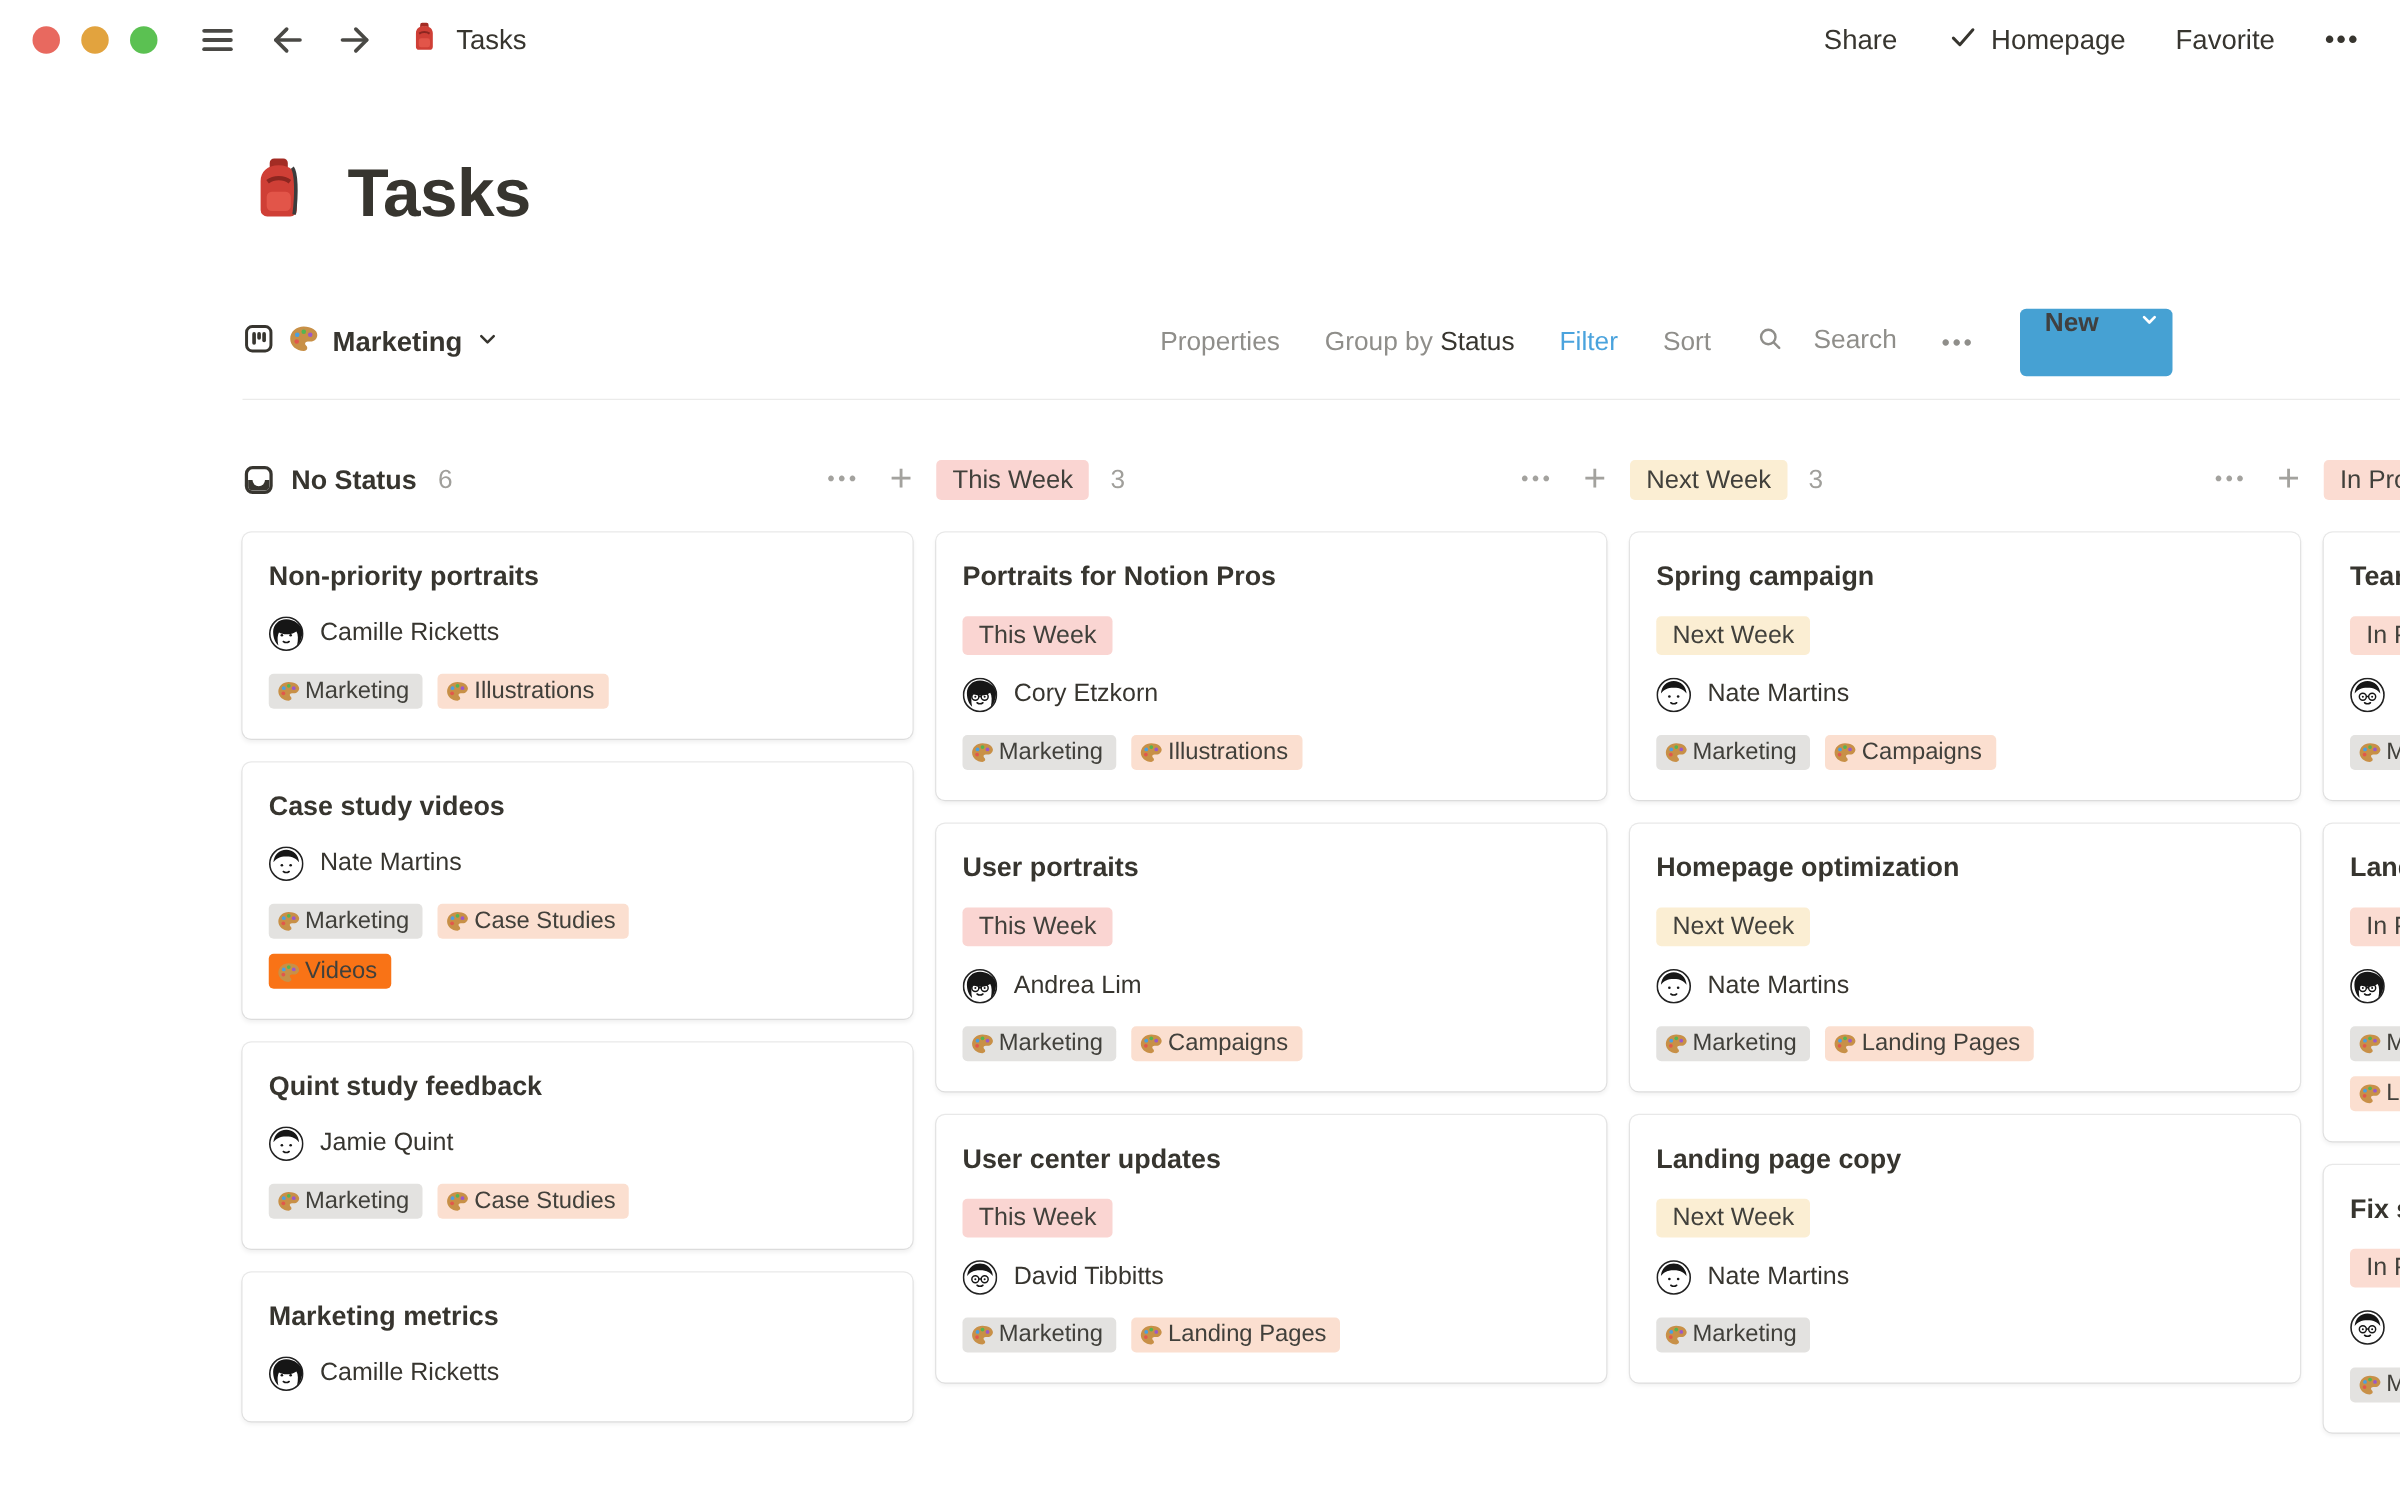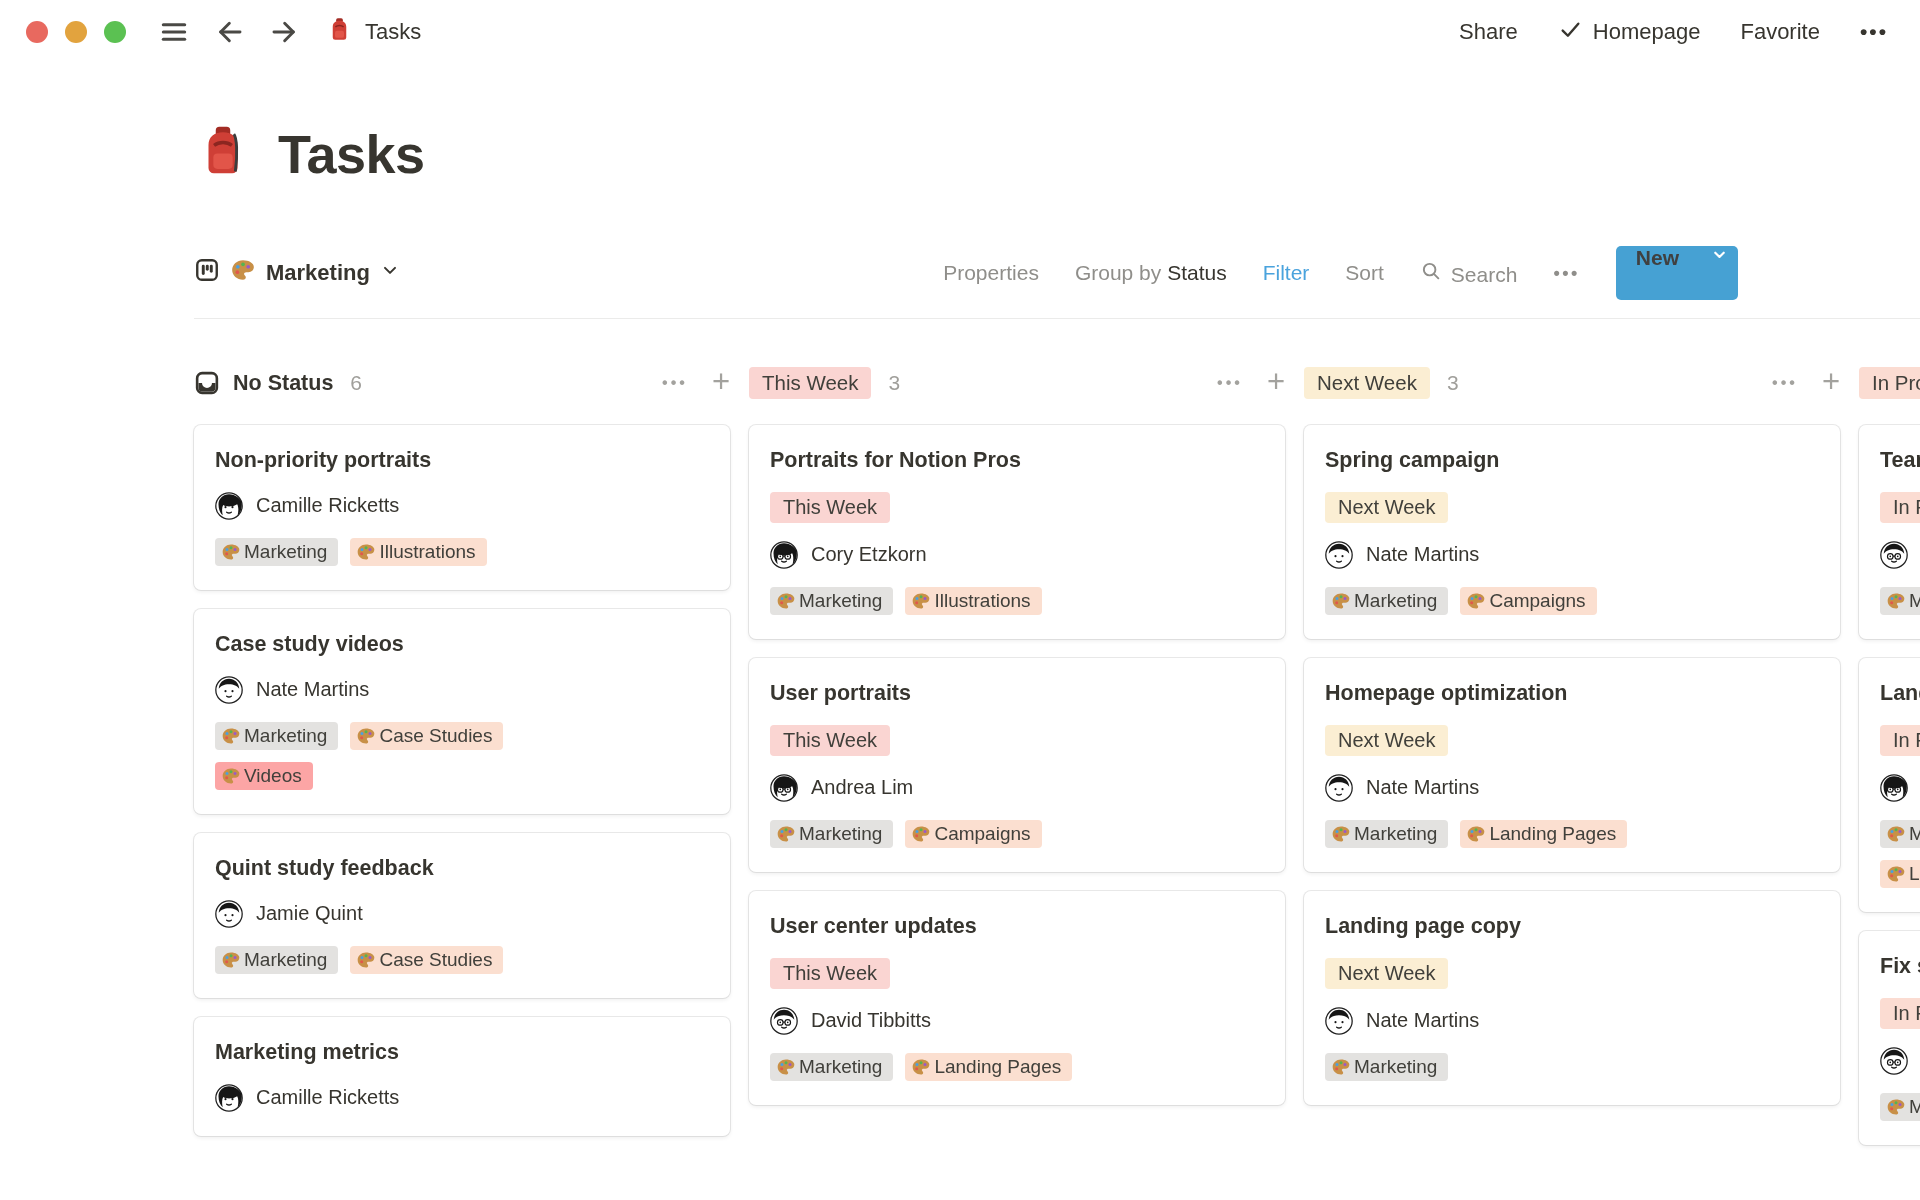--- a/index.html
+++ b/index.html
@@ -28,21 +28,21 @@
   .page-head { padding:58px 0 0 194px; display:flex; align-items:flex-end; gap:26px; }
   .page-head h1 { margin:0; font-size:54px; font-weight:700; letter-spacing:-0.5px; line-height:1.1; }
 
   
   .toolbar { margin-top:62px; padding:0 182px 0 194px; display:flex; align-items:center; justify-content:space-between; }
   .view-switcher { display:flex; align-items:center; gap:10px; font-size:22px; font-weight:700; cursor:pointer; }
   .toolbar-right { display:flex; align-items:center; gap:36px; font-size:21px; color:#8f8e8a; }
   .tr-item { cursor:pointer; white-space:nowrap; }
   .group-by .gb-val { color:#37352f; }
   .filter { color:#4aa3dd; }
-  .search { display:flex; align-items:flex-end; gap:9px; }
+  .search { display:flex; align-items:flex-start; gap:24px; }
   .tb2-more { letter-spacing:2.5px; font-size:18px; font-weight:700; }
   .new-btn { display:flex; align-items:flex-start; border-radius:5px; overflow:hidden; background:#46a1d3; color:#404040; height:54px; cursor:pointer; }
   .new-main { display:flex; align-items:center; padding:0 20px; font-size:21px; font-weight:700; }
   .new-sep { width:1px; background:rgba(255,255,255,.45); }
   .new-chev { width:38px; display:flex; align-items:center; justify-content:center; }
 
   .divider { margin:18px 0 0 194px; border-top:1px solid #ebebea; }
 
   
   .board { display:flex; gap:19px; padding:46px 0 0 194px; width:1920px; overflow:hidden; align-items:flex-start; }
@@ -284,21 +284,21 @@
               <svg width="20" height="20" viewBox="0 0 24 24" style="display:block">
                 <path fill="#c89047" d="M12 3C6.5 3 2 7 2 12s4.5 9 10 9c1.6 0 2.6-1 2.6-2.2 0-.8-.4-1.3-.9-1.8-.4-.4-.7-.8-.7-1.3 0-1 .8-1.7 2-1.7H17c2.8 0 5-2 5-4.8C22 5.7 17.5 3 12 3z"></path>
                 <circle cx="7.2" cy="9" r="1.8" fill="#4aa0e0"></circle>
                 <circle cx="12" cy="6.8" r="1.8" fill="#53b552"></circle>
                 <circle cx="16.8" cy="9" r="1.8" fill="#9b59c9"></circle>
                 <circle cx="6.8" cy="14" r="1.8" fill="#e2574c"></circle>
               </svg>
             </span>
             <span class="tag-label">Case Studies</span>
           </span>
-          <span class="pill tag-pill" style="background: #fca5a5;">
+          <span class="pill tag-pill" style="background: #f97316; align-items: flex-end;">
             <span class="tag-emoji">
               <svg width="20" height="20" viewBox="0 0 24 24" style="display:block">
                 <path fill="#c89047" d="M12 3C6.5 3 2 7 2 12s4.5 9 10 9c1.6 0 2.6-1 2.6-2.2 0-.8-.4-1.3-.9-1.8-.4-.4-.7-.8-.7-1.3 0-1 .8-1.7 2-1.7H17c2.8 0 5-2 5-4.8C22 5.7 17.5 3 12 3z"></path>
                 <circle cx="7.2" cy="9" r="1.8" fill="#4aa0e0"></circle>
                 <circle cx="12" cy="6.8" r="1.8" fill="#53b552"></circle>
                 <circle cx="16.8" cy="9" r="1.8" fill="#9b59c9"></circle>
                 <circle cx="6.8" cy="14" r="1.8" fill="#e2574c"></circle>
               </svg>
             </span>
             <span class="tag-label">Videos</span>

